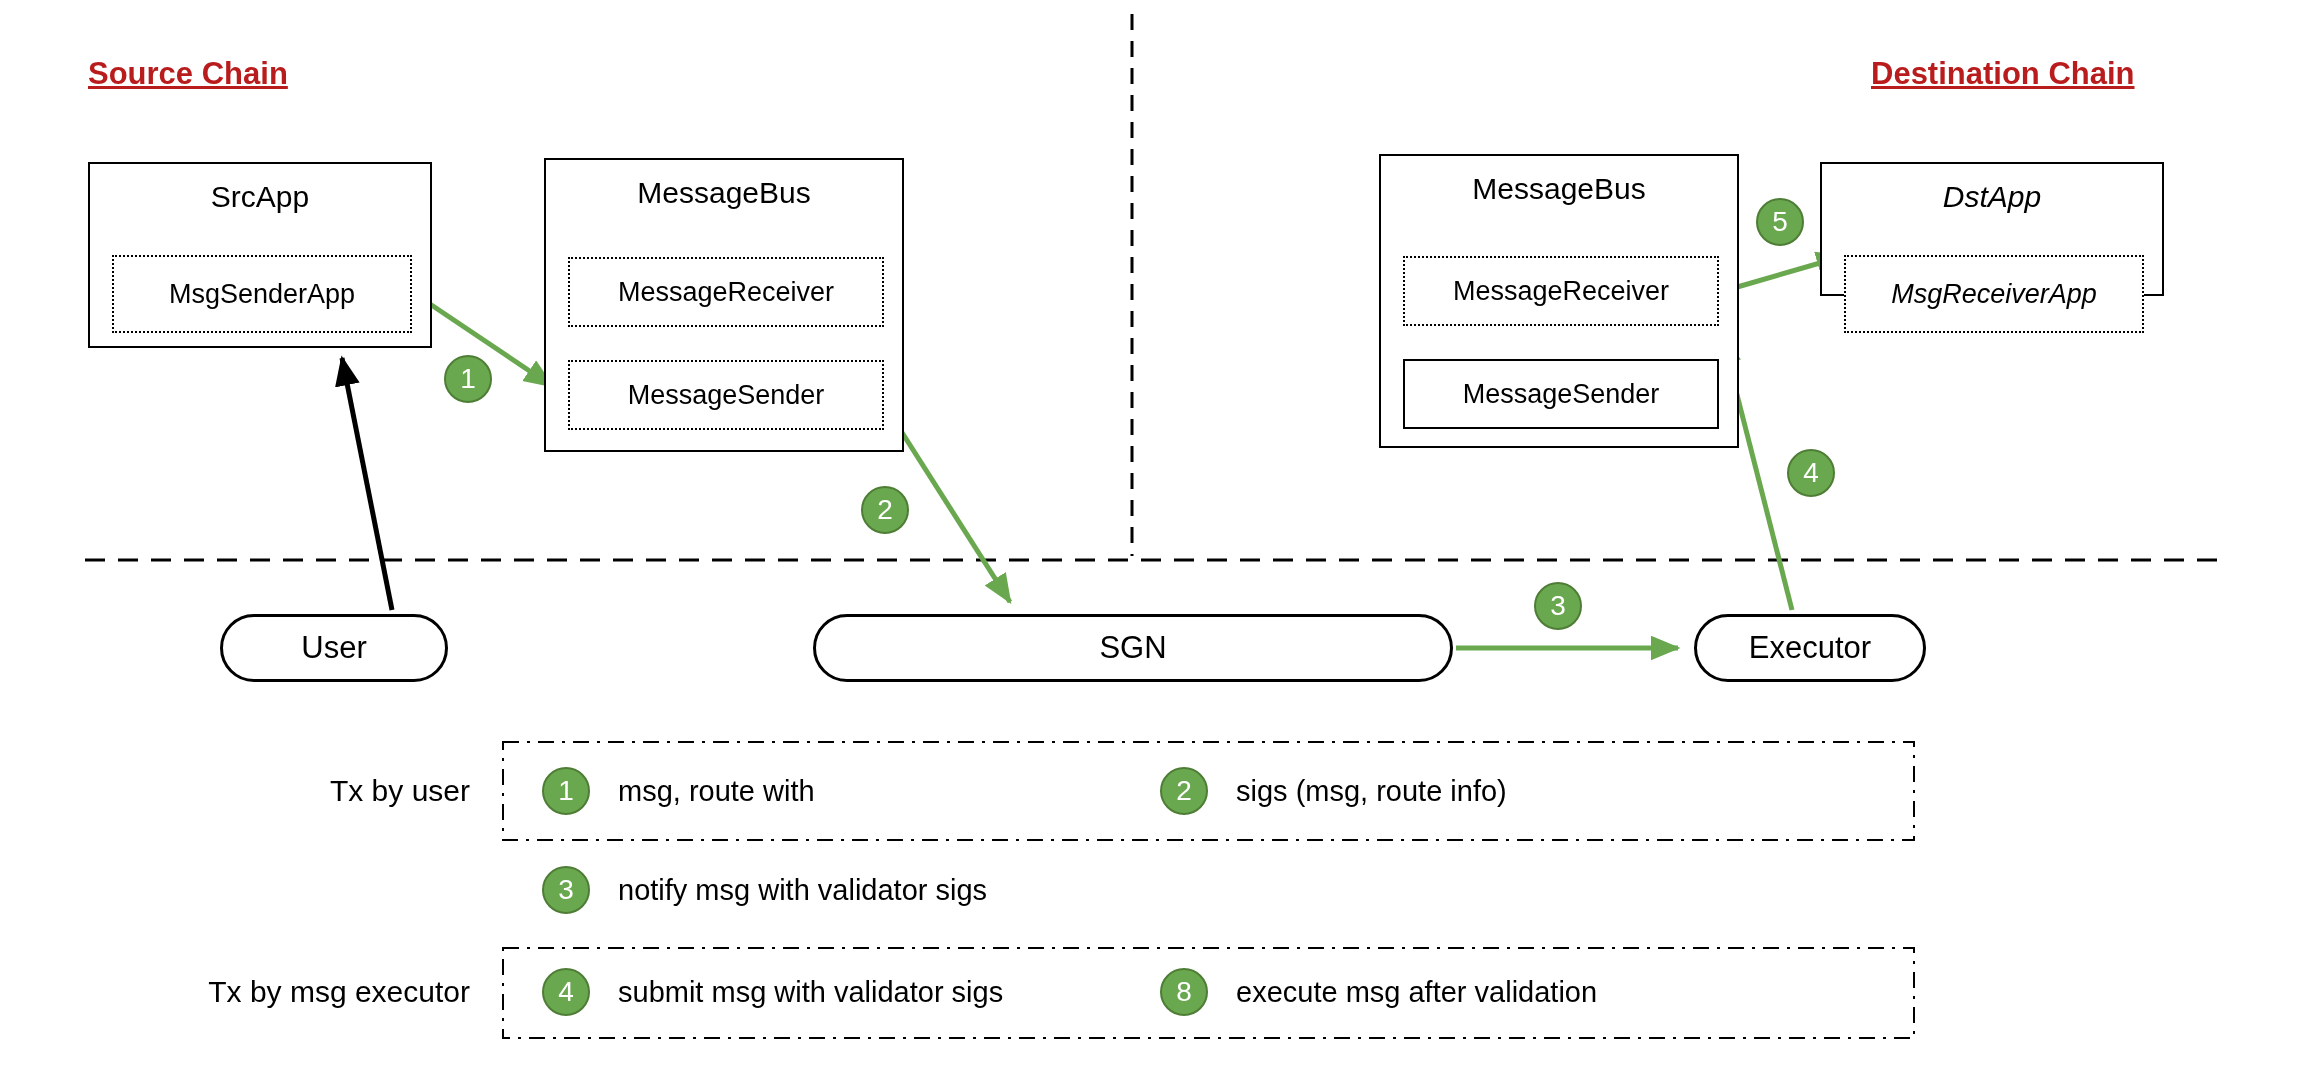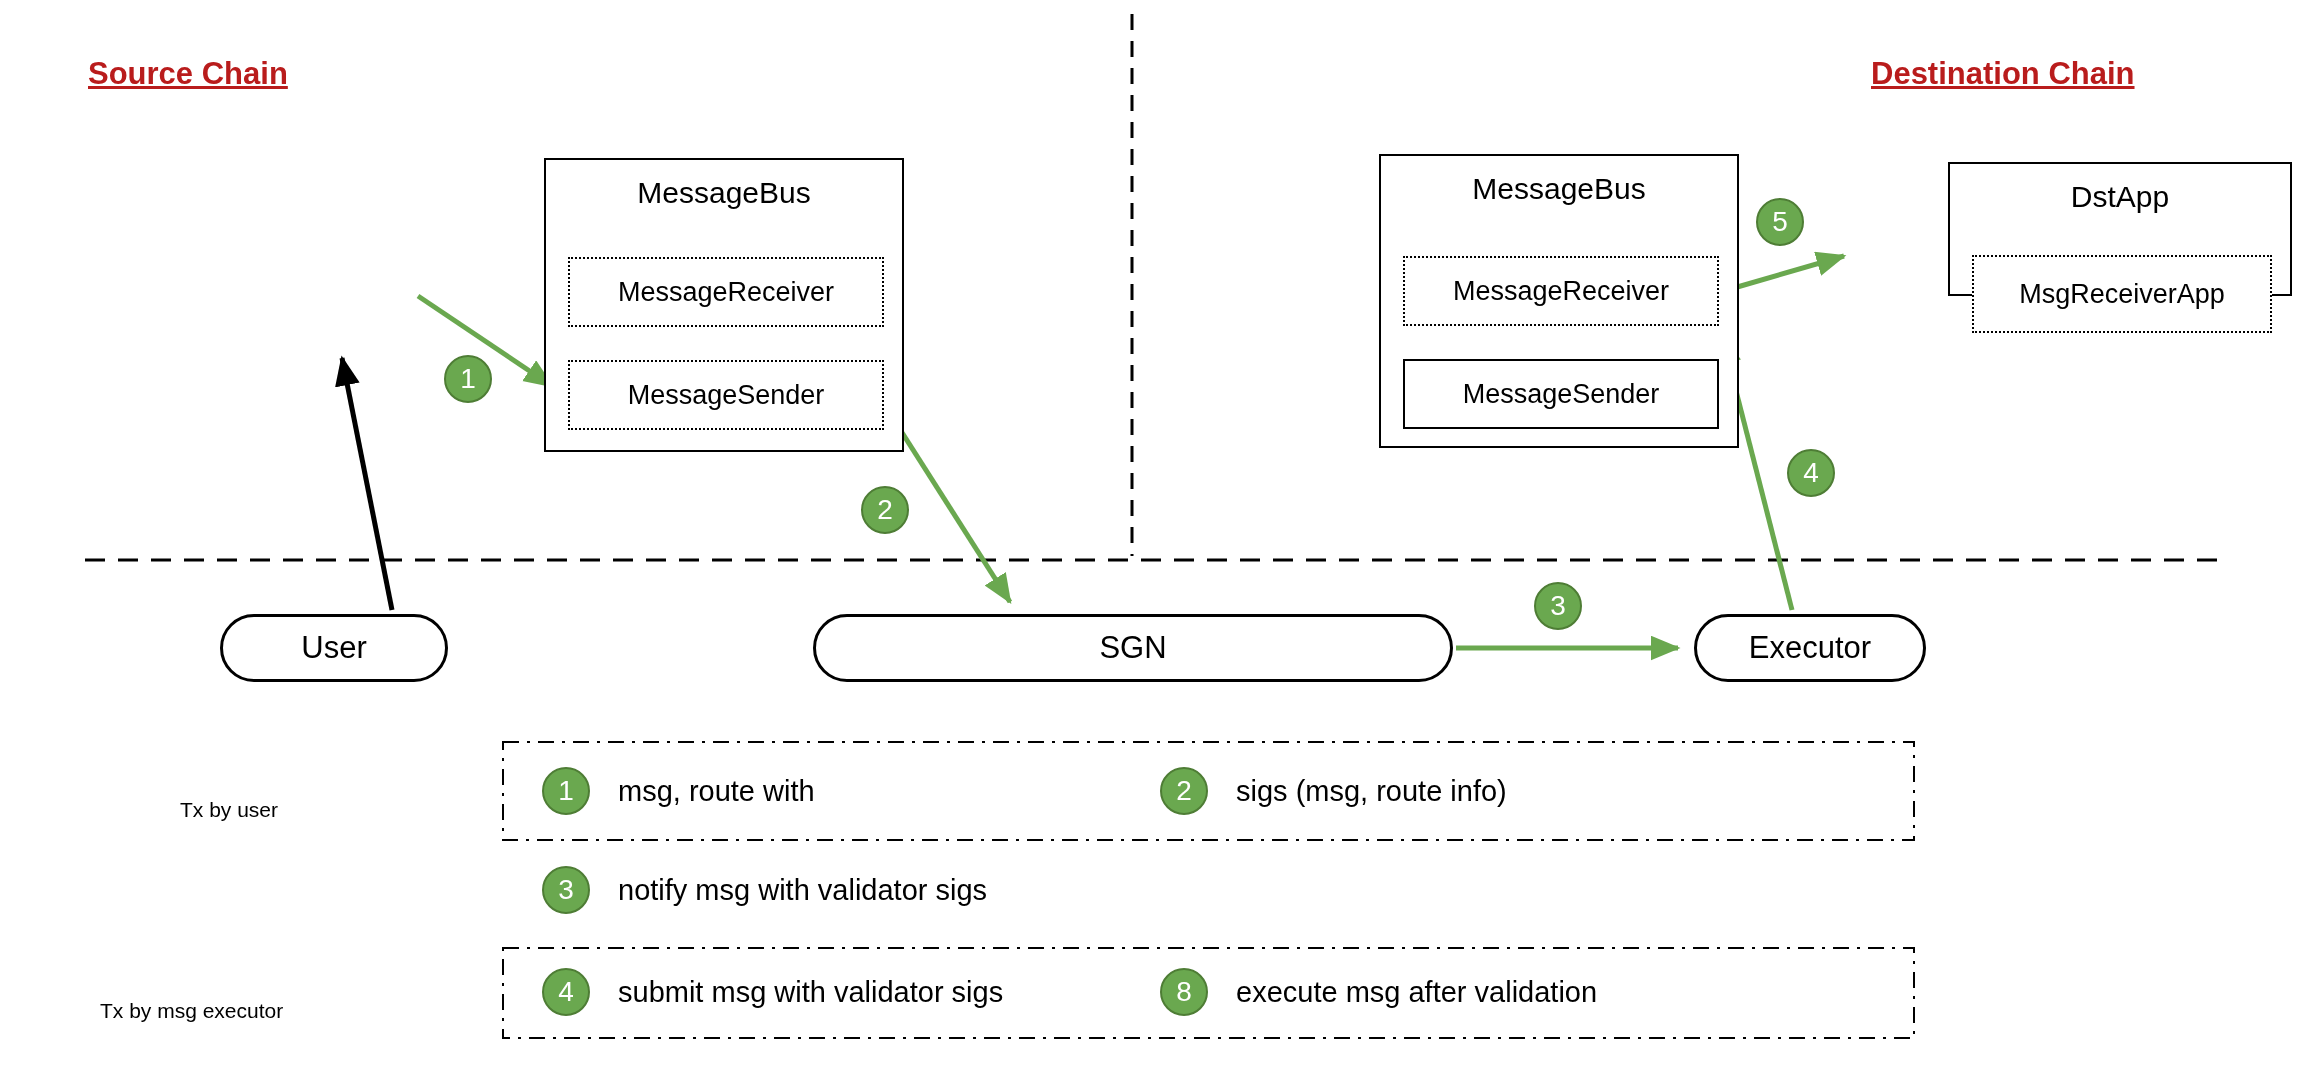--- a/index.html
+++ b/index.html
@@ -69,25 +69,24 @@
     border: 2px solid #4e7d35;
     color: #fff;
     font-size: 28px;
     display: flex;
     align-items: center;
     justify-content: center;
   }
 
   .legend-label {
     position: absolute;
-    font-size: 21px;
+    font-size: 30px;
     line-height: 48px;
-    text-align: left;
+    text-align: right;
     white-space: nowrap;
-    margin-top: 19px;
   }
   .legend-text {
     position: absolute;
     font-size: 29px;
     line-height: 48px;
     white-space: nowrap;
   }
 </style>
 </head>
 <body>
@@ -114,34 +113,38 @@
     <line x1="1720" y1="292" x2="1844" y2="256" stroke="#6aa84f" stroke-width="5" marker-end="url(#arrow-green)"></line>
     <line x1="392" y1="610" x2="342" y2="358" stroke="#000" stroke-width="5" marker-end="url(#arrow-black)"></line>
 
     <rect x="503" y="742" width="1411" height="98" fill="none" stroke="#000" stroke-width="2" stroke-dasharray="16 8 3 8"></rect>
     <rect x="503" y="948" width="1411" height="90" fill="none" stroke="#000" stroke-width="2" stroke-dasharray="16 8 3 8"></rect>
   </svg>
 
   <div class="chain-header" style="left:88px; top:56px;">Source Chain</div>
   <div class="chain-header" style="left:1871px; top:56px;">Destination Chain</div>
 
+  <div class="box" style="left:88px; top:162px; width:344px; height:186px;">
+    <div class="box-title">SrcApp</div>
+    <div class="inner-box inner-dotted" style="left:22px; top:91px; width:300px; height:78px;">MsgSenderApp</div>
+  </div>
 
   <div class="box" style="left:544px; top:158px; width:360px; height:294px;">
     <div class="box-title">MessageBus</div>
     <div class="inner-box inner-dotted" style="left:22px; top:97px; width:316px; height:70px;">MessageReceiver</div>
     <div class="inner-box inner-dotted" style="left:22px; top:200px; width:316px; height:70px;">MessageSender</div>
   </div>
 
   <div class="box" style="left:1379px; top:154px; width:360px; height:294px;">
     <div class="box-title">MessageBus</div>
     <div class="inner-box inner-dotted" style="left:22px; top:100px; width:316px; height:70px;">MessageReceiver</div>
     <div class="inner-box inner-solid" style="left:22px; top:203px; width:316px; height:70px;">MessageSender</div>
   </div>
 
-  <div class="box" style="left:1948px; top:162px; width:344px; height:134px;">
+  <div class="box" style="left:1820px; top:162px; width:344px; height:134px;font-style:italic;">
     <div class="box-title">DstApp</div>
     <div class="inner-box inner-dotted" style="left:22px; top:91px; width:300px; height:78px;">MsgReceiverApp</div>
   </div>
 
   <div class="pill" style="left:813px; top:614px; width:640px; height:68px;">SGN</div>
   <div class="pill" style="left:220px; top:614px; width:228px; height:68px;">User</div>
   <div class="pill" style="left:1694px; top:614px; width:232px; height:68px;text-align:center;">Executor</div>
 
   <div class="badge" style="left:444px; top:355px;">1</div>
   <div class="badge" style="left:861px; top:486px;">2</div>

